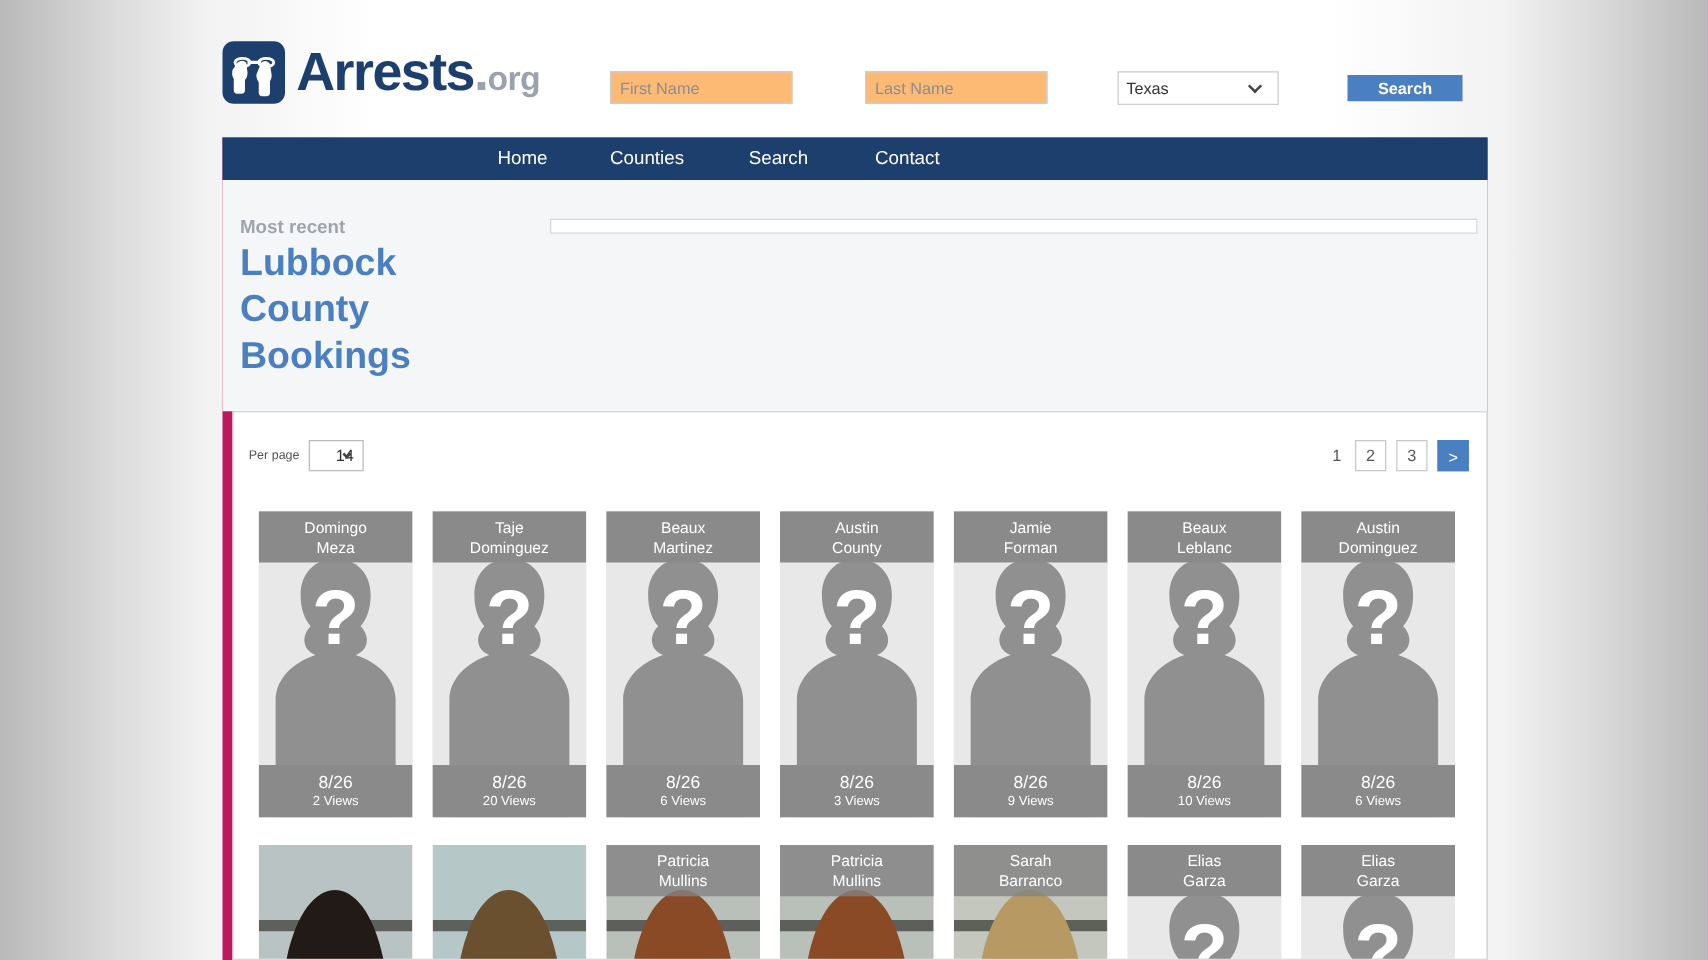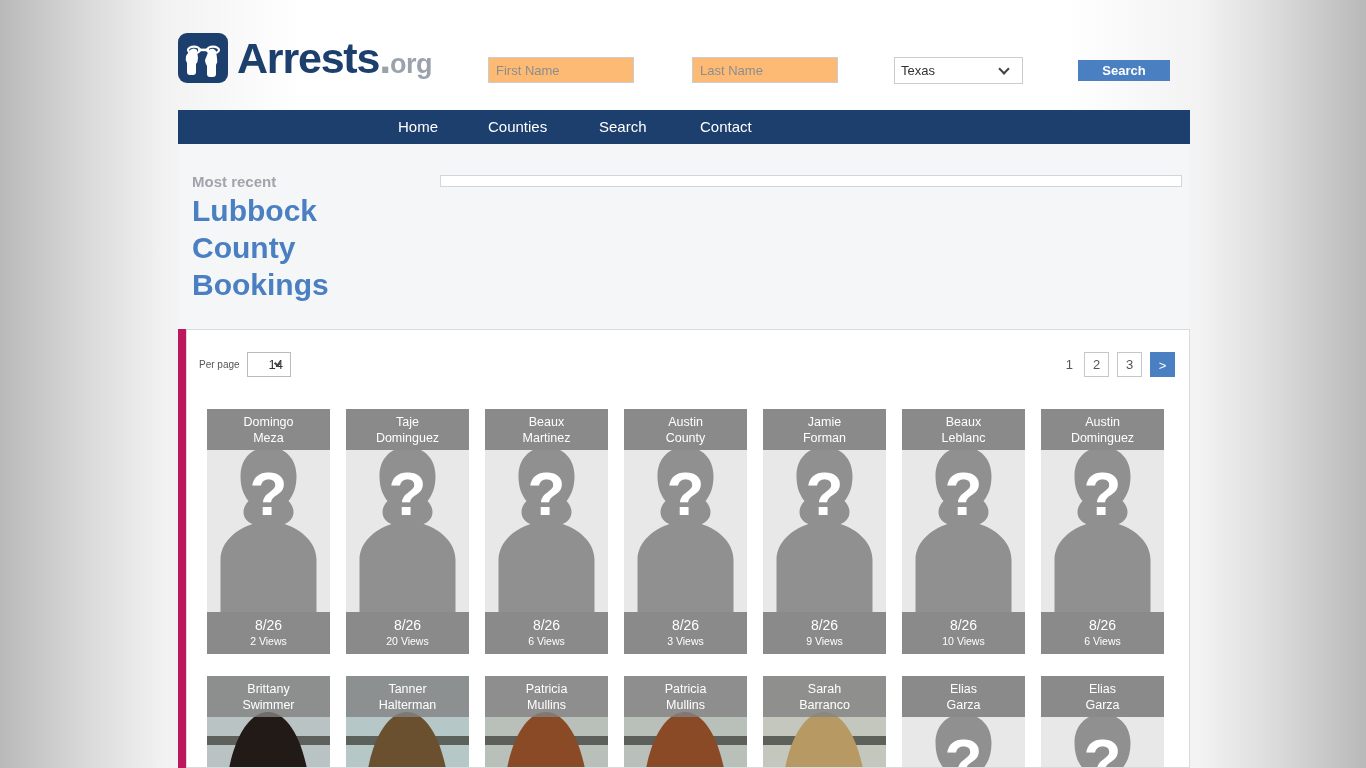--- a/index.html
+++ b/index.html
@@ -409,43 +409,35 @@
       <rect y="60" width="123" height="9" fill="#4c4f49" opacity="0.85"></rect>
       <ellipse cx="61" cy="150" rx="44" ry="78" fill="#c09c82"></ellipse>
       <path d="M17 150 C17 70 40 36 61 36 C82 36 105 70 105 150
                C105 112 96 96 61 96 C26 96 17 112 17 150 Z" fill="#211a16"></path>
       <path d="M17 132 C12 170 14 210 22 240 L36 240 C26 205 24 166 27 136 Z" fill="#211a16"></path>
       <path d="M105 132 C110 170 108 210 100 240 L86 240 C96 205 98 166 95 136 Z" fill="#211a16"></path>
       <ellipse cx="44" cy="168" rx="8" ry="4" fill="#4a3c32" opacity="0.7"></ellipse>
       <ellipse cx="79" cy="168" rx="8" ry="4" fill="#4a3c32" opacity="0.7"></ellipse>
     </svg>
           </div>
-          <div class="card-name translucent">
-            <div>Brittany</div>
-            <div>Swimmer</div>
-          </div>
         </div>
         <div class="card">
           <div class="card-photo">
             <svg class="photo-sim" viewBox="0 0 123 245" preserveAspectRatio="none">
       <rect width="123" height="245" fill="#b5c7c6"></rect>
       <rect y="60" width="123" height="9" fill="#4c4f49" opacity="0.85"></rect>
       <ellipse cx="61" cy="150" rx="44" ry="78" fill="#d8b79a"></ellipse>
       <path d="M17 150 C17 70 40 36 61 36 C82 36 105 70 105 150
                C105 112 96 96 61 96 C26 96 17 112 17 150 Z" fill="#6b5030"></path>
       <path d="M17 132 C12 170 14 210 22 240 L36 240 C26 205 24 166 27 136 Z" fill="#6b5030"></path>
       <path d="M105 132 C110 170 108 210 100 240 L86 240 C96 205 98 166 95 136 Z" fill="#6b5030"></path>
       <ellipse cx="44" cy="168" rx="8" ry="4" fill="#4a3c32" opacity="0.7"></ellipse>
       <ellipse cx="79" cy="168" rx="8" ry="4" fill="#4a3c32" opacity="0.7"></ellipse>
     </svg>
           </div>
-          <div class="card-name translucent">
-            <div>Tanner</div>
-            <div>Halterman</div>
-          </div>
         </div>
         <div class="card">
           <div class="card-photo">
             <svg class="photo-sim" viewBox="0 0 123 245" preserveAspectRatio="none">
       <rect width="123" height="245" fill="#b9bfb9"></rect>
       <rect y="60" width="123" height="9" fill="#4c4f49" opacity="0.85"></rect>
       <ellipse cx="61" cy="150" rx="44" ry="78" fill="#d6ae92"></ellipse>
       <path d="M17 150 C17 70 40 36 61 36 C82 36 105 70 105 150
                C105 112 96 96 61 96 C26 96 17 112 17 150 Z" fill="#8a4a26"></path>
       <path d="M17 132 C12 170 14 210 22 240 L36 240 C26 205 24 166 27 136 Z" fill="#8a4a26"></path>

